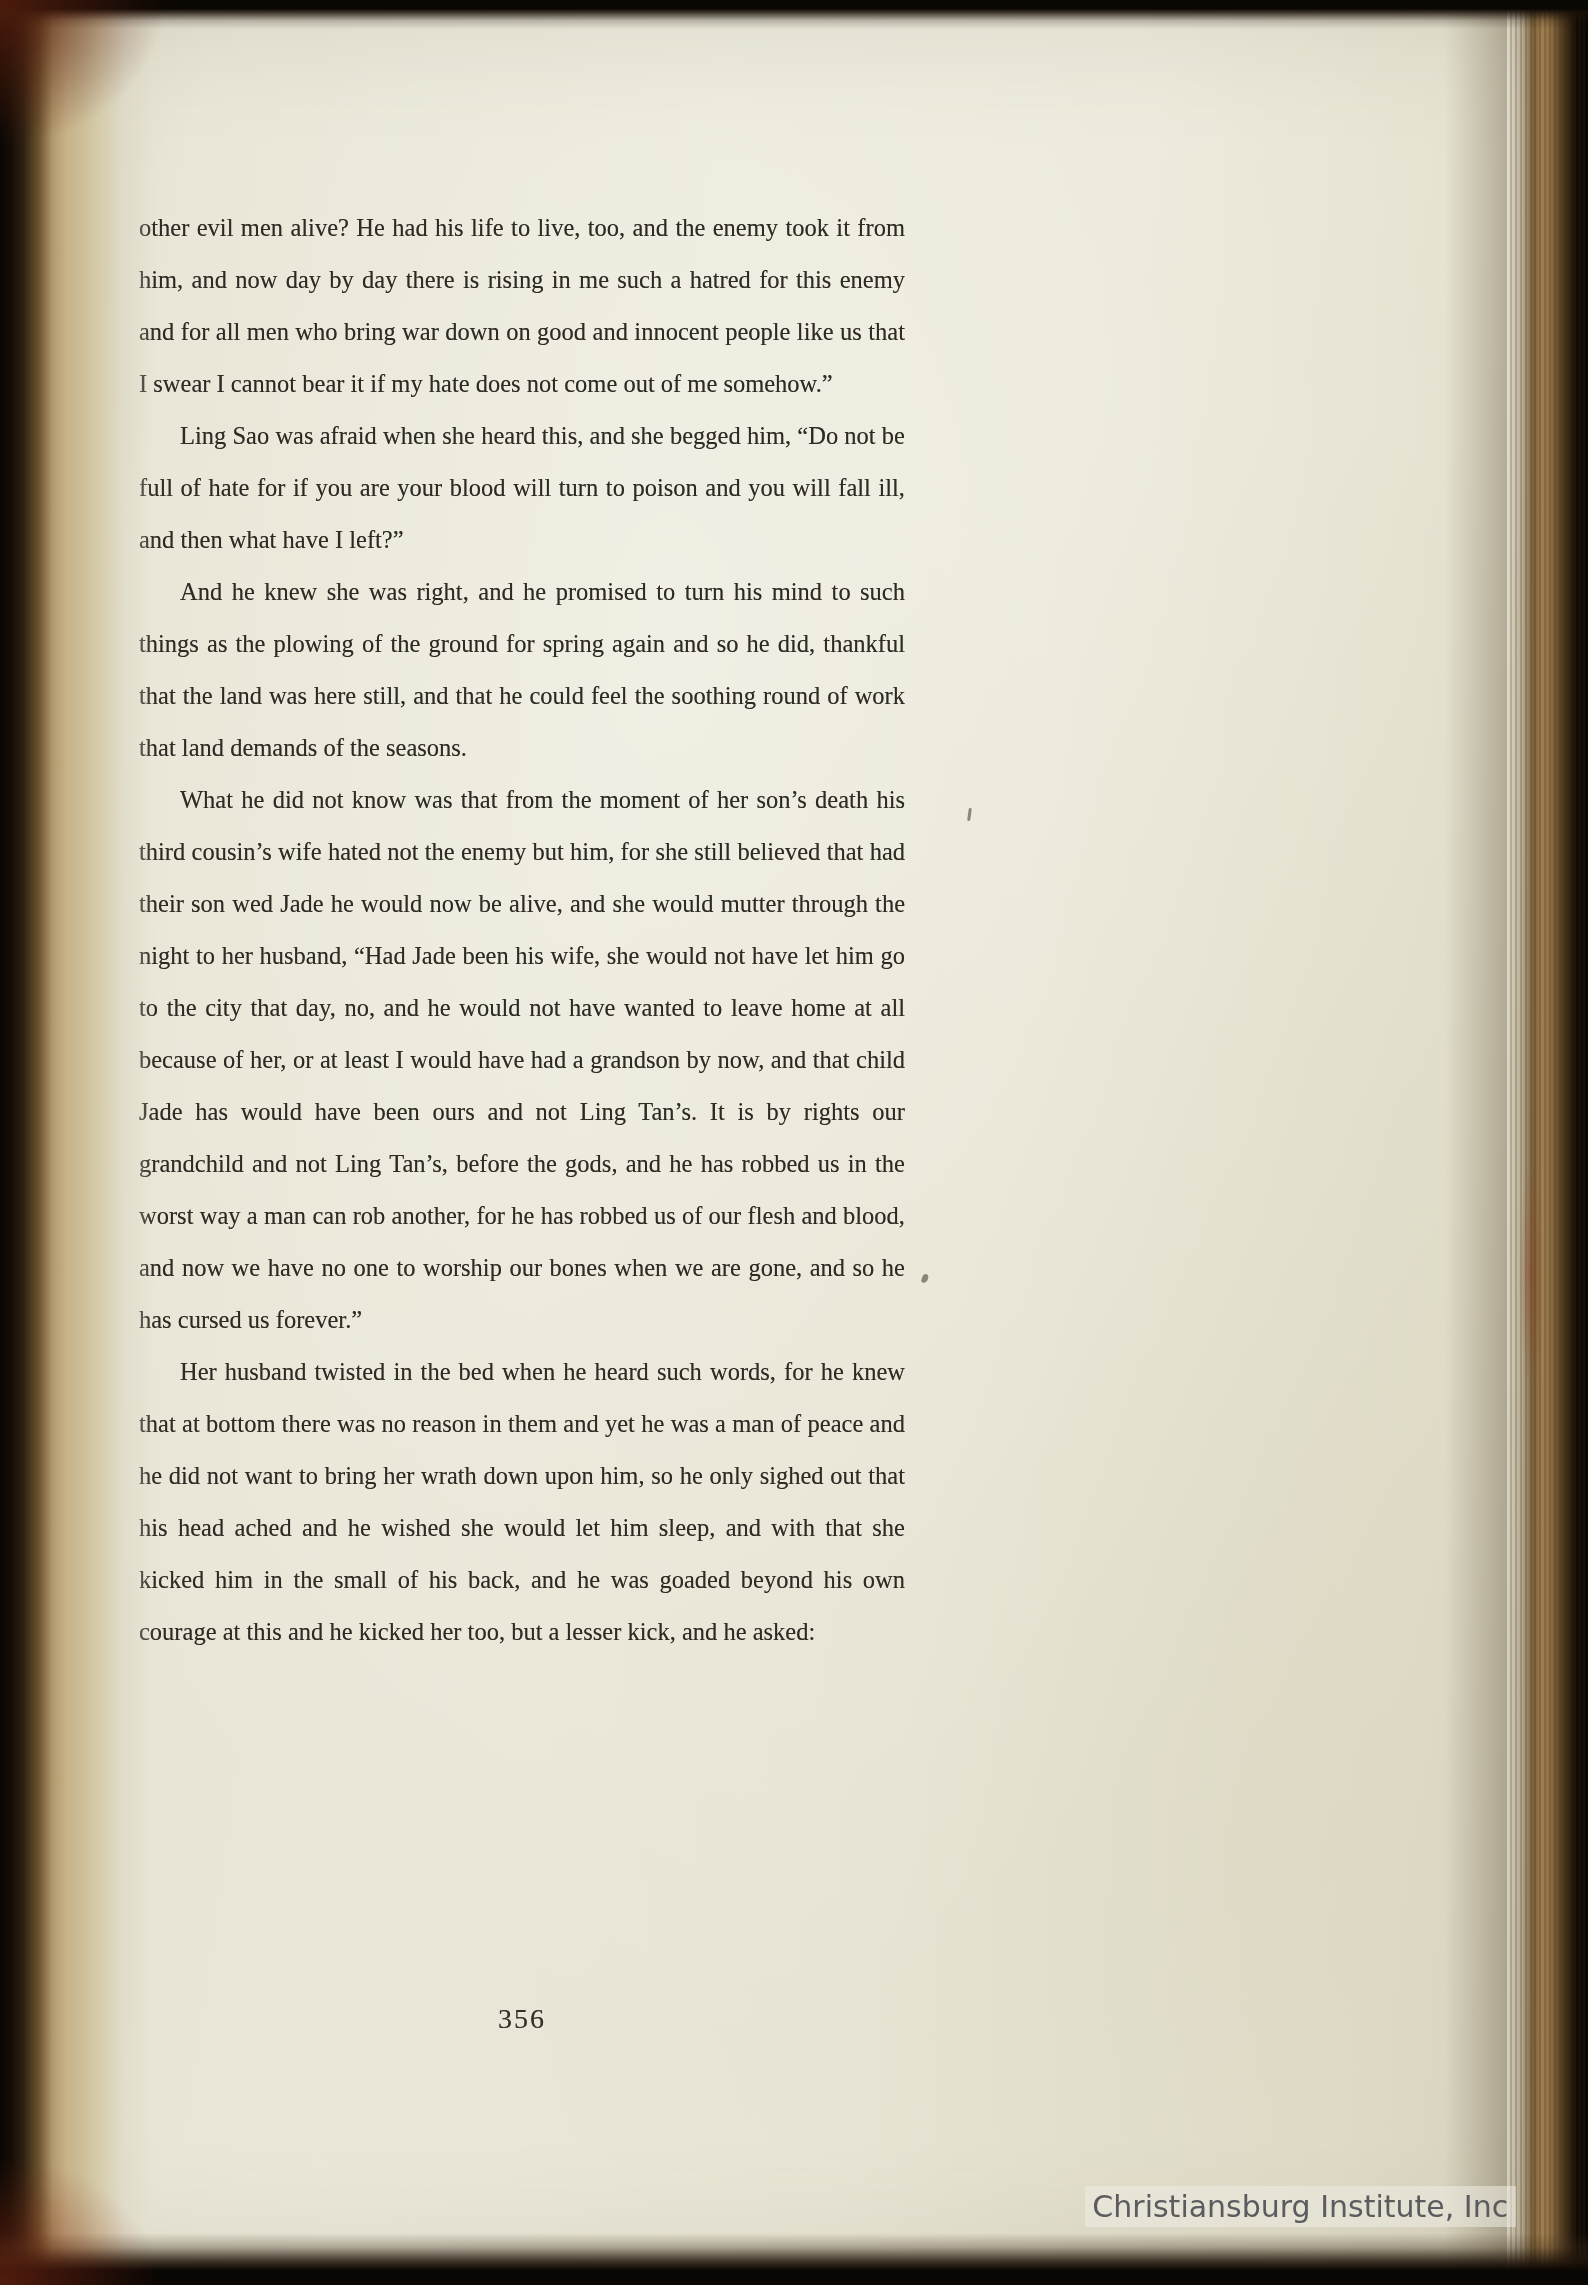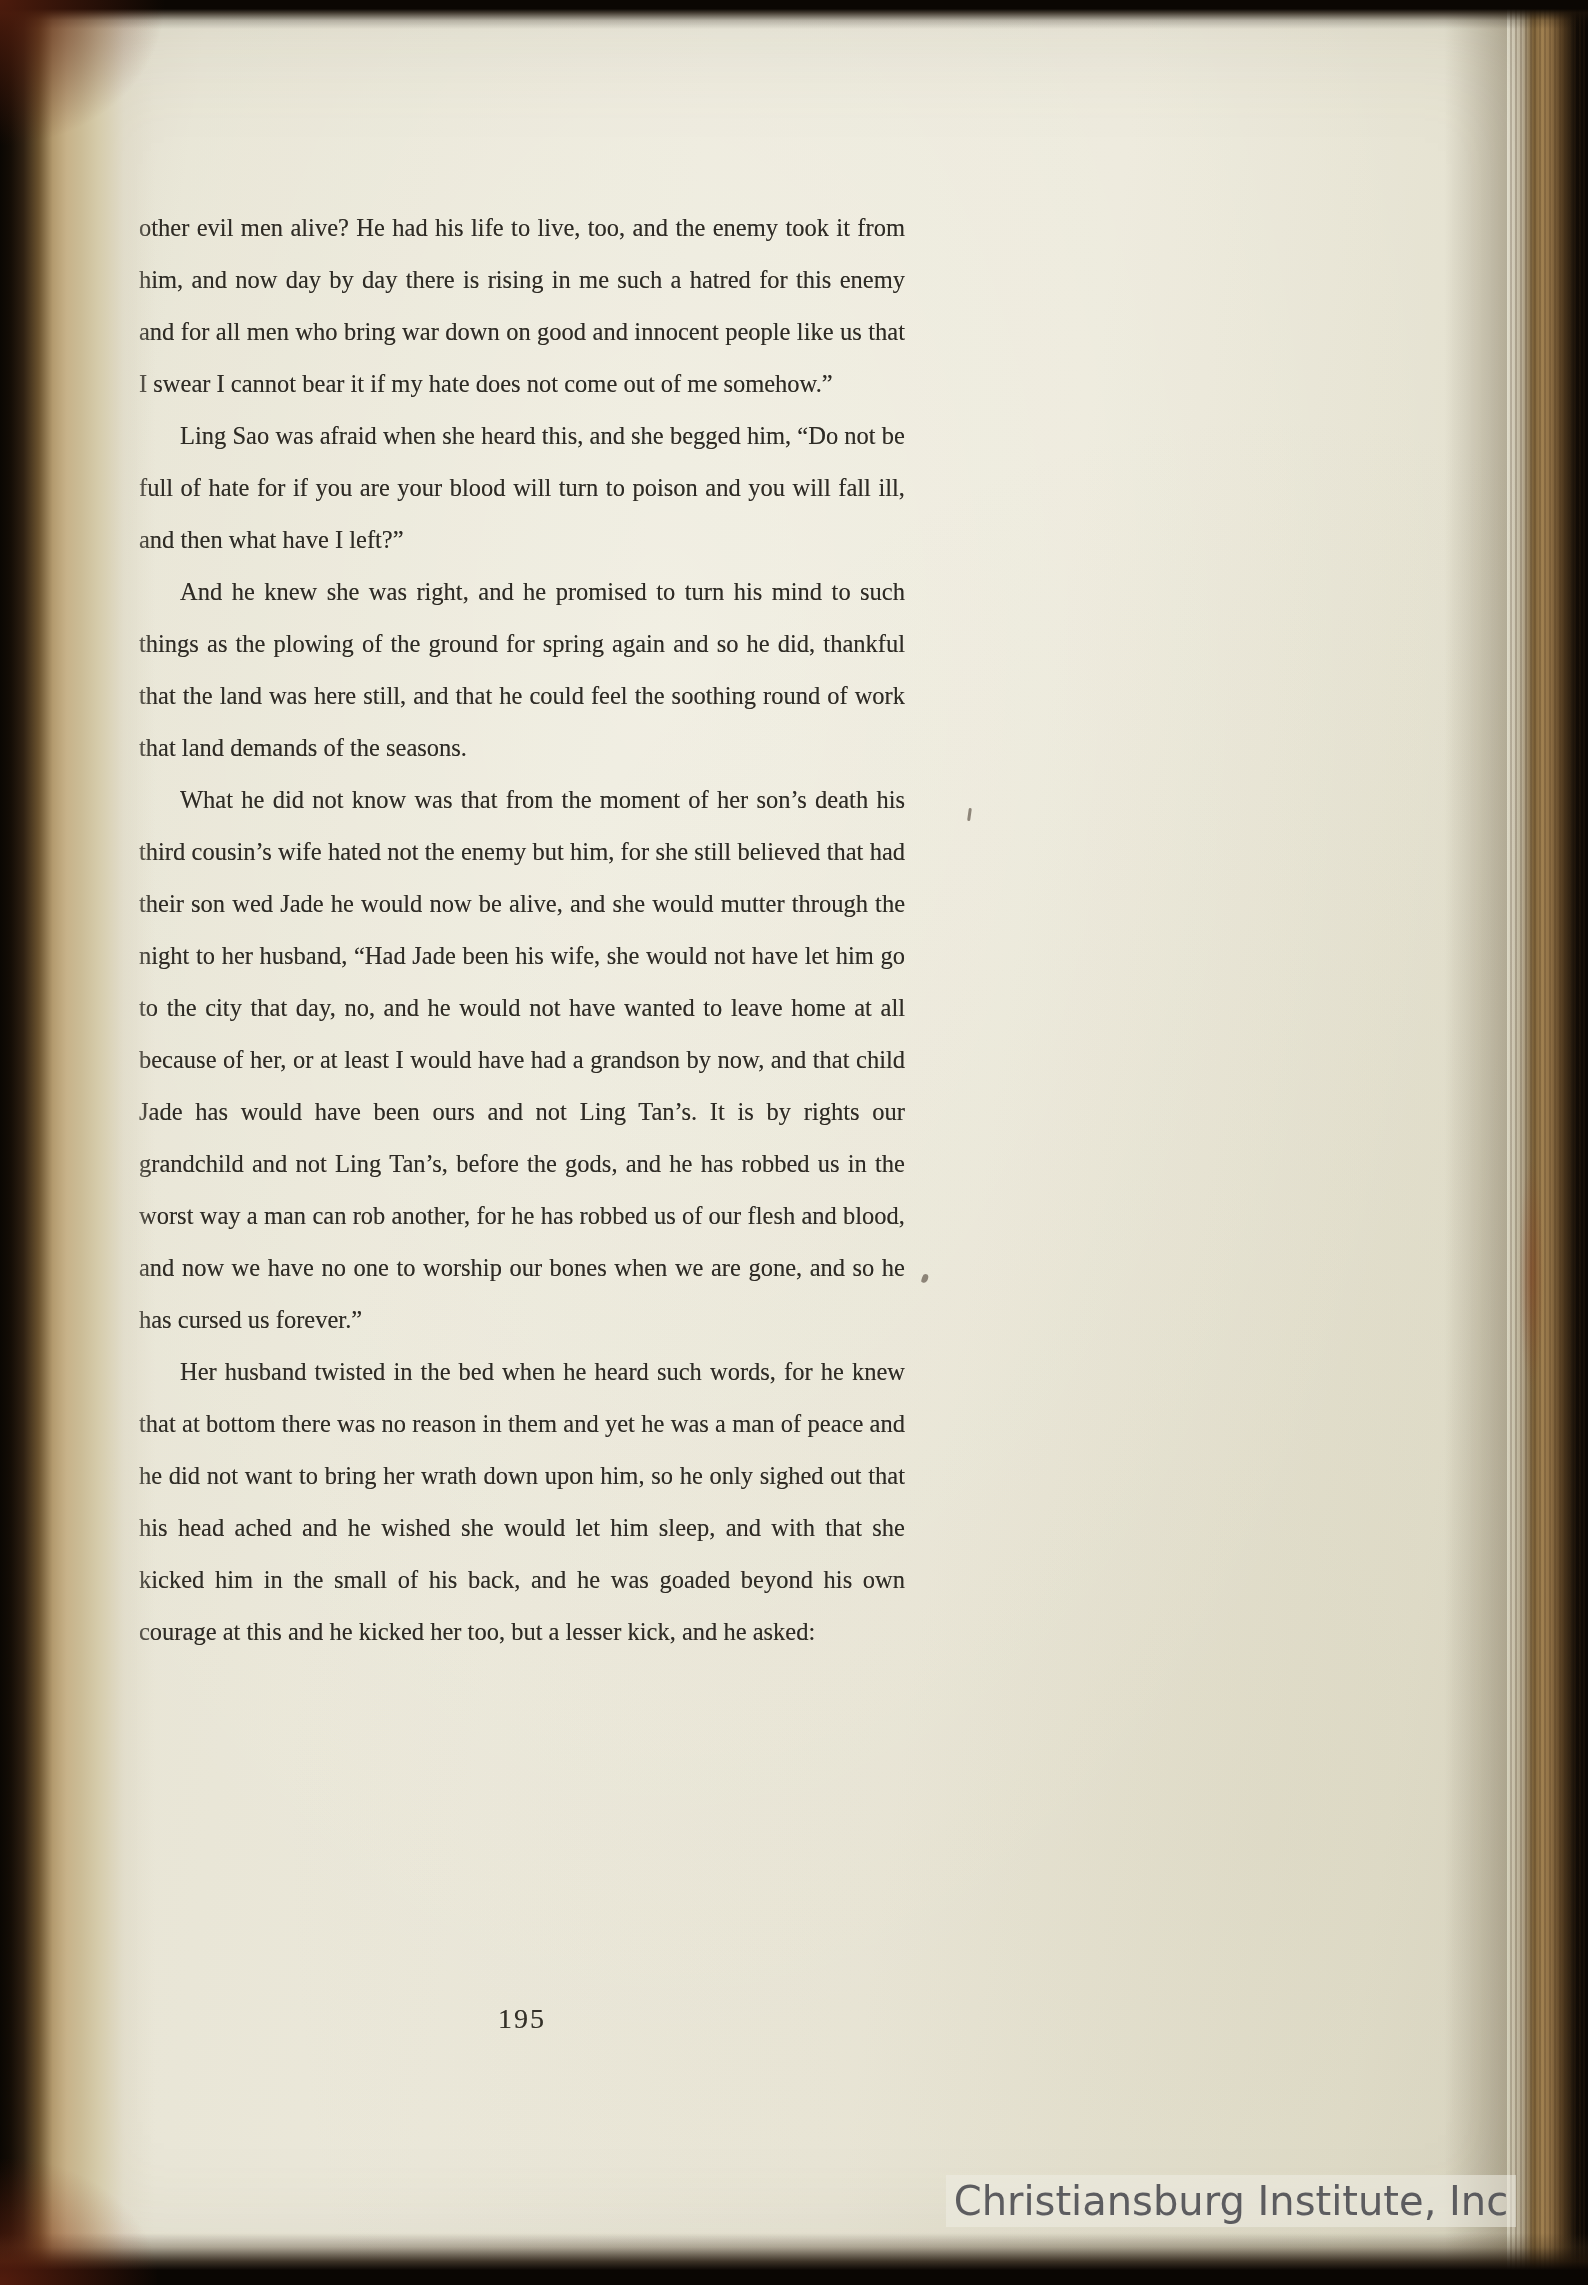--- a/index.html
+++ b/index.html
@@ -132,21 +132,21 @@
     font-size: 28px;
     letter-spacing: 2px;
     color: #333028;
     text-shadow: 0 0 0.5px rgba(40,36,28,0.45);
   }
   .watermark {
     position: absolute;
     right: 73px;
     bottom: 59px;
     font-family: "DejaVu Sans", "Liberation Sans", sans-serif;
-    font-size: 40px;
+    font-size: 30px;
     color: rgba(84,84,88,0.95);
     background: rgba(238,236,228,0.55);
     padding: 2.9px 7.8px;
     white-space: nowrap;
   }
   .speck {
     position: absolute;
     background: rgba(62,50,38,0.55);
   }
   .speck-1 {
@@ -170,21 +170,21 @@
   <div class="page-surface"></div>
 
   <div class="text-column">
     <p class="continuation">other evil men alive? He had his life to live, too, and the enemy took it from him, and now day by day there is rising in me such a hatred for this enemy and for all men who bring war down on good and innocent people like us that I swear I cannot bear it if my hate does not come out of me somehow.”</p>
     <p>Ling Sao was afraid when she heard this, and she begged him, “Do not be full of hate for if you are your blood will turn to poison and you will fall ill, and then what have I left?”</p>
     <p>And he knew she was right, and he promised to turn his mind to such things as the plowing of the ground for spring again and so he did, thankful that the land was here still, and that he could feel the soothing round of work that land demands of the seasons.</p>
     <p>What he did not know was that from the moment of her son’s death his third cousin’s wife hated not the enemy but him, for she still believed that had their son wed Jade he would now be alive, and she would mutter through the night to her husband, “Had Jade been his wife, she would not have let him go to the city that day, no, and he would not have wanted to leave home at all because of her, or at least I would have had a grandson by now, and that child Jade has would have been ours and not Ling Tan’s. It is by rights our grandchild and not Ling Tan’s, before the gods, and he has robbed us in the worst way a man can rob another, for he has robbed us of our flesh and blood, and now we have no one to worship our bones when we are gone, and so he has cursed us forever.”</p>
     <p>Her husband twisted in the bed when he heard such words, for he knew that at bottom there was no reason in them and yet he was a man of peace and he did not want to bring her wrath down upon him, so he only sighed out that his head ached and he wished she would let him sleep, and with that she kicked him in the small of his back, and he was goaded beyond his own courage at this and he kicked her too, but a lesser kick, and he asked:</p>
   </div>
 
-  <div class="page-number">195</div>
+  <div class="page-number">356</div>
 
   <div class="speck speck-1"></div>
   <div class="speck speck-2"></div>
 
   <div class="right-paper-shadow"></div>
   <div class="edge-left"></div>
   <div class="edge-right"></div>
   <div class="edge-top"></div>
   <div class="edge-bottom"></div>
   <div class="corner-tl"></div>

